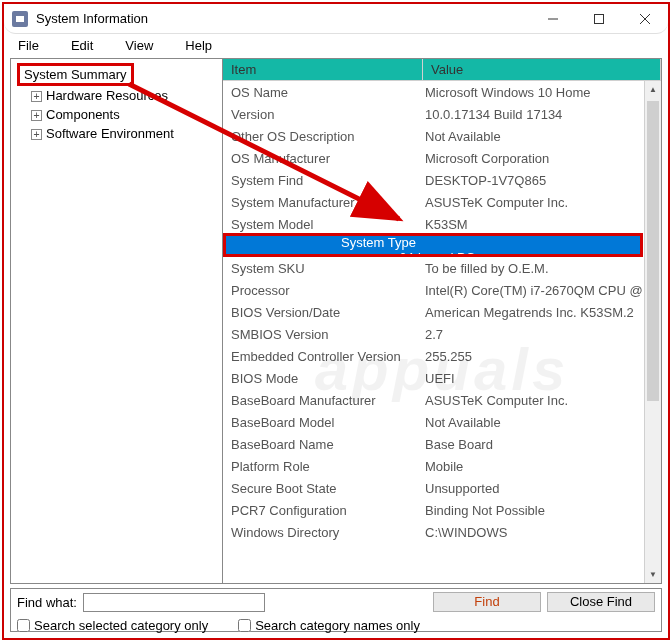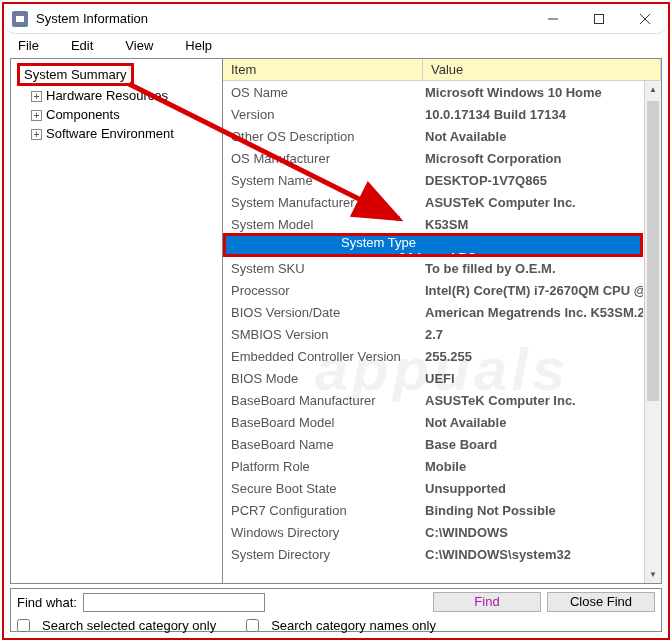--- a/index.html
+++ b/index.html
@@ -15,42 +15,42 @@
   .wincontrols div svg { pointer-events:none; }
   .menubar { height:22px; display:flex; align-items:center; padding:0 6px; gap:16px; }
   .menubar span { padding:2px 8px; }
   .contentarea { position:absolute; top:54px; left:6px; right:6px; bottom:54px; display:flex; border:1px solid #888; }
   .tree { width:212px; border-right:1px solid #888; background:#fff; padding-top:4px; position:relative; }
   .tree-item { padding:2px 2px 2px 20px; white-space:nowrap; position:relative; }
   .tree-root { padding-left:6px; display:inline-block; }
   .tree-highlight { border:3px solid #d60000; padding:1px 4px; display:inline-block; }
   .plus { display:inline-block; width:11px; height:11px; border:1px solid #888; color:#555; text-align:center; line-height:9px; font-size:10px; margin-right:4px; vertical-align:middle; font-family:monospace; }
   .list { flex:1; position:relative; overflow:hidden; }
-  .list-header { display:flex; height:22px; background:#fef9c3; border-bottom:1px solid #d0d0d0; }
+  .list-header { display:flex; height:22px; background:#14b8a6; border-bottom:1px solid #d0d0d0; }
   .list-header .col { padding:3px 8px; border-right:1px solid #d0d0d0; color:#333; }
   .col-item { width:200px; }
   .col-value { flex:1; }
   .list-body { position:absolute; top:22px; left:0; right:18px; bottom:0; }
   .row { display:flex; height:22px; align-items:center; }
   .row .ci { width:200px; padding-left:8px; color:#555; white-space:nowrap; overflow:hidden; }
-  .row .cv { flex:1; padding-left:2px; color:#555; white-space:nowrap; overflow:hidden;font-weight:bold; }
+  .row .cv { flex:1; padding-left:2px; color:#555; white-space:nowrap; overflow:hidden; }
   .row.selected { background:#0178d7; color:#fff;flex-direction:column; }
   .row.selected .ci, .row.selected .cv { color:#fff; }
   .sel-border { position:absolute; border:3px solid #d60000; pointer-events:none; }
   .scrollbar-v { position:absolute; right:0; top:22px; bottom:0; width:17px; background:#f0f0f0; border-left:1px solid #d0d0d0; }
   .scrollbar-v .btn { height:17px; background:#f0f0f0; display:flex; align-items:center; justify-content:center; color:#555; font-size:8px; }
   .scrollbar-v .thumb { position:absolute; left:2px; right:2px; top:20px; height:300px; background:#cfcfcf; }
   .bottombar { position:absolute; left:6px; right:6px; bottom:6px; height:44px; border:1px solid #888; background:#fff; padding:2px 6px; }
   .findrow { display:flex; align-items:center; height:22px; gap:6px; }
   .findrow label { white-space:nowrap; }
   .findrow input[type=text] { flex:1; height:19px; border:1px solid #888; background:#fff; max-width:300px; }
   .btn2 { width:108px; height:20px; background:#e9e9e9; border:1px solid #b0b0b0; text-align:center; line-height:18px; }
-  .btn2.disabled { color:#a21caf; }
+  .btn2.disabled { color:#c2410c; }
   .checkrow { display:flex; align-items:center; gap:30px; height:20px; margin-top:2px; }
-  .checkrow label { display:flex; align-items:center; gap:12px; }
+  .checkrow label { display:flex; align-items:center; gap:4px; }
   .checkrow input[type=checkbox]{ width:13px; height:13px; margin:0; }
   .watermark { position:absolute; left:50%; top:310px; transform:translate(-50%,-50%) rotate(0deg); font-size:60px; color:rgba(0,0,0,0.05); letter-spacing:4px; font-weight:bold; pointer-events:none; font-style:italic; }
   .arrow-svg { position:absolute; pointer-events:none; }
 </style>
 </head>
 <body>
 
 <div class="outer">
   <div class="titlebar">
     <span class="icon"></span>
@@ -114,21 +114,21 @@
           </div>
           <div class="row">
             <div class="ci">Other OS Description</div>
             <div class="cv">Not Available</div>
           </div>
           <div class="row">
             <div class="ci">OS Manufacturer</div>
             <div class="cv">Microsoft Corporation</div>
           </div>
           <div class="row">
-            <div class="ci">System Name</div>
+            <div class="ci">System Find</div>
             <div class="cv">DESKTOP-1V7Q865</div>
           </div>
           <div class="row">
             <div class="ci">System Manufacturer</div>
             <div class="cv">ASUSTeK Computer Inc.</div>
           </div>
           <div class="row">
             <div class="ci">System Model</div>
             <div class="cv">K53SM</div>
           </div>
@@ -180,24 +180,20 @@
             <div class="ci">Secure Boot State</div>
             <div class="cv">Unsupported</div>
           </div>
           <div class="row">
             <div class="ci">PCR7 Configuration</div>
             <div class="cv">Binding Not Possible</div>
           </div>
           <div class="row">
             <div class="ci">Windows Directory</div>
             <div class="cv">C:\WINDOWS</div>
-          </div>
-          <div class="row">
-            <div class="ci">System Directory</div>
-            <div class="cv">C:\WINDOWS\system32</div>
           </div>
         </div>
       <div class="scrollbar-v">
         <div class="btn">▲</div>
         <div class="thumb"></div>
         <div class="btn" style="position:absolute;bottom:0;width:100%;">▼</div>
       </div>
       <div class="watermark">appuals</div>
       <div class="sel-border" id="sel-border" style="left: 0px; right: 18px; top: 174px; height: 24px;"></div>
     </div>

